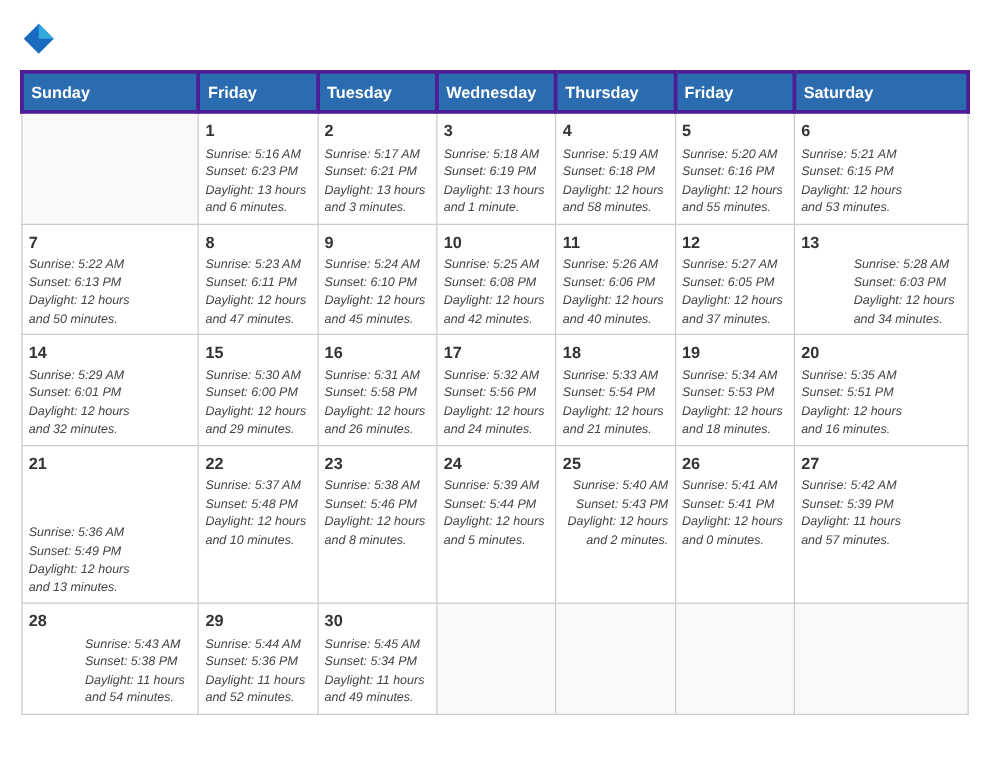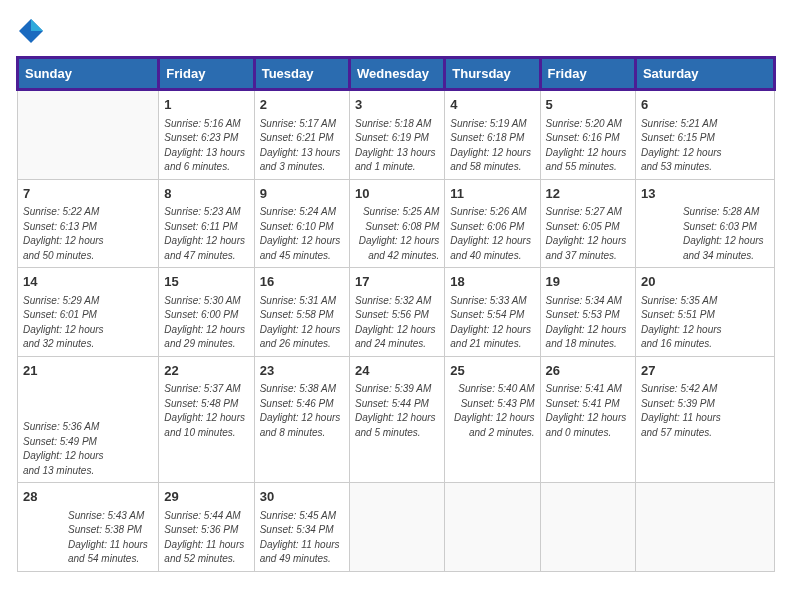--- a/index.html
+++ b/index.html
@@ -185,21 +185,21 @@
         </td>
         <td>
           <div class="day-num">9</div>
           <div class="day-info" style="white-space: pre-line;">Sunrise: 5:24 AM
 Sunset: 6:10 PM
 Daylight: 12 hours
 and 45 minutes.</div>
         </td>
         <td>
           <div class="day-num">10</div>
-          <div class="day-info" style="white-space: pre-line; text-align: right;">Sunrise: 5:25 AM
+          <div class="day-info" style="white-space: pre-line;">Sunrise: 5:25 AM
 Sunset: 6:08 PM
 Daylight: 12 hours
 and 42 minutes.</div>
         </td>
         <td>
           <div class="day-num">11</div>
           <div class="day-info" style="white-space: pre-line;">Sunrise: 5:26 AM
 Sunset: 6:06 PM
 Daylight: 12 hours
 and 40 minutes.</div>

